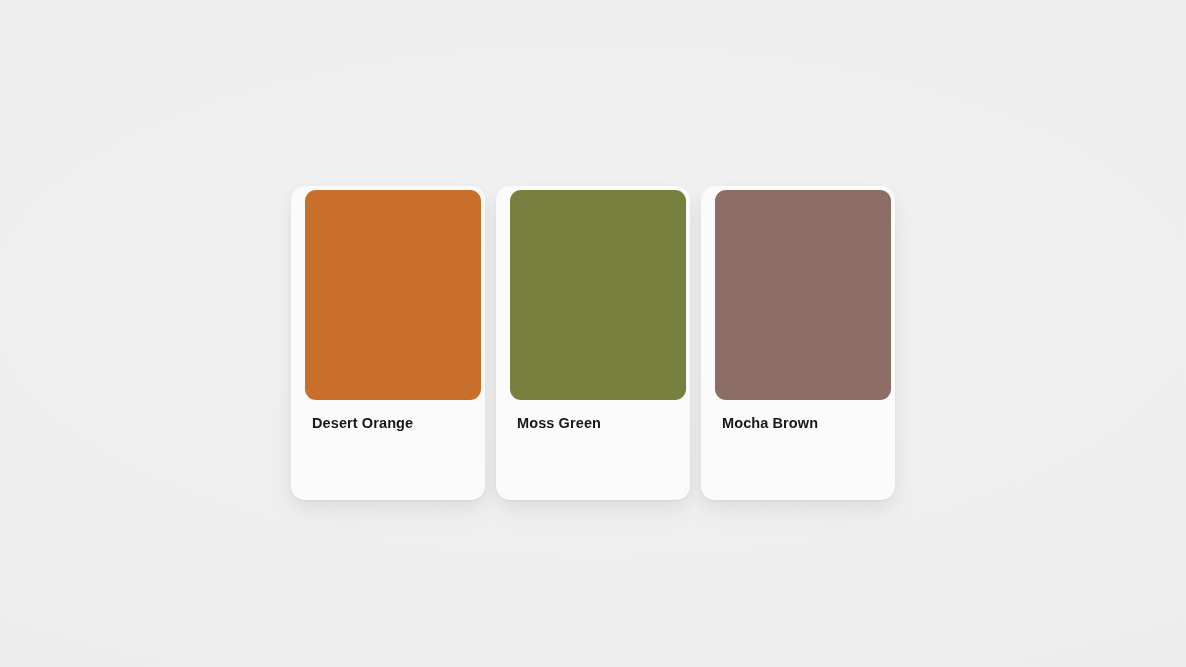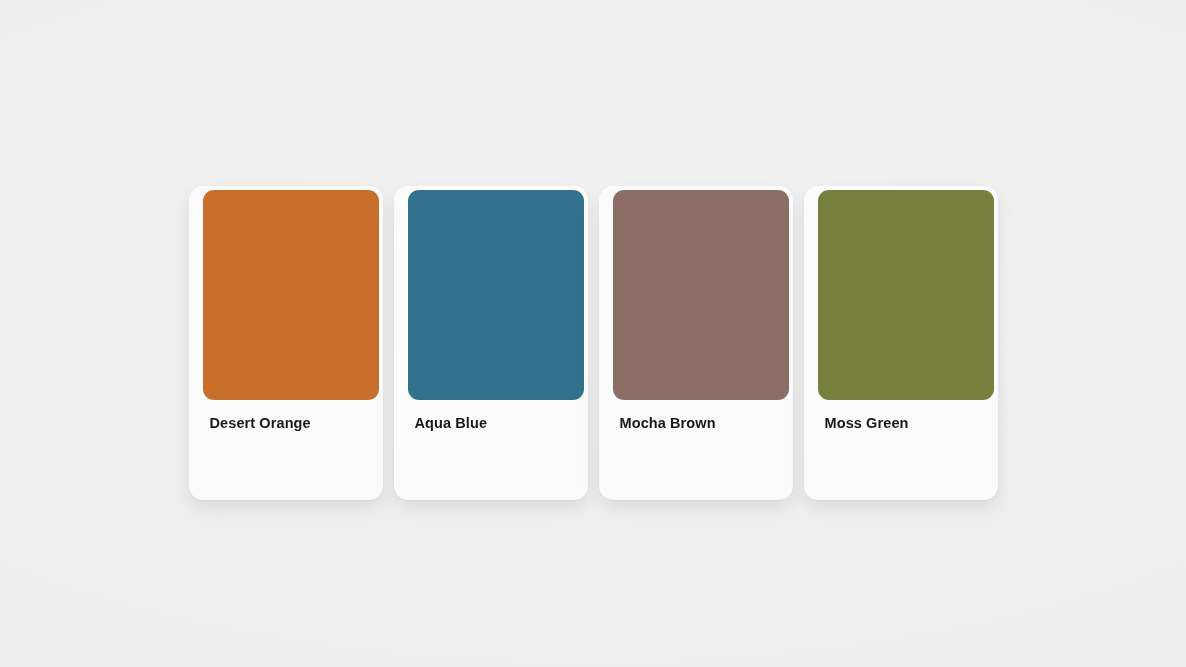--- a/index.html
+++ b/index.html
@@ -70,29 +70,25 @@
 
 <div id="palette-stage">
   <div id="swatch-row">
 
     <div class="swatch-card">
       <div class="swatch-chip" style="background-color: rgb(200, 111, 43);"></div>
       <div class="swatch-label">Desert Orange</div>
     </div>
 
 
+
     <div class="swatch-card">
-      <div class="swatch-chip" style="background-color: rgb(51, 113, 141);"></div>
-      <div class="swatch-label">Aqua Blue</div>
+      <div class="swatch-chip" style="background-color: rgb(119, 128, 63);"></div>
+      <div class="swatch-label">Moss Green</div>
     </div>
 
     <div class="swatch-card">
       <div class="swatch-chip" style="background-color: rgb(140, 110, 103);"></div>
       <div class="swatch-label">Mocha Brown</div>
     </div>
 
-    <div class="swatch-card">
-      <div class="swatch-chip" style="background-color: rgb(119, 128, 63);"></div>
-      <div class="swatch-label">Moss Green</div>
-    </div>
-
   </div>
 </div>
 
 </body></html>

